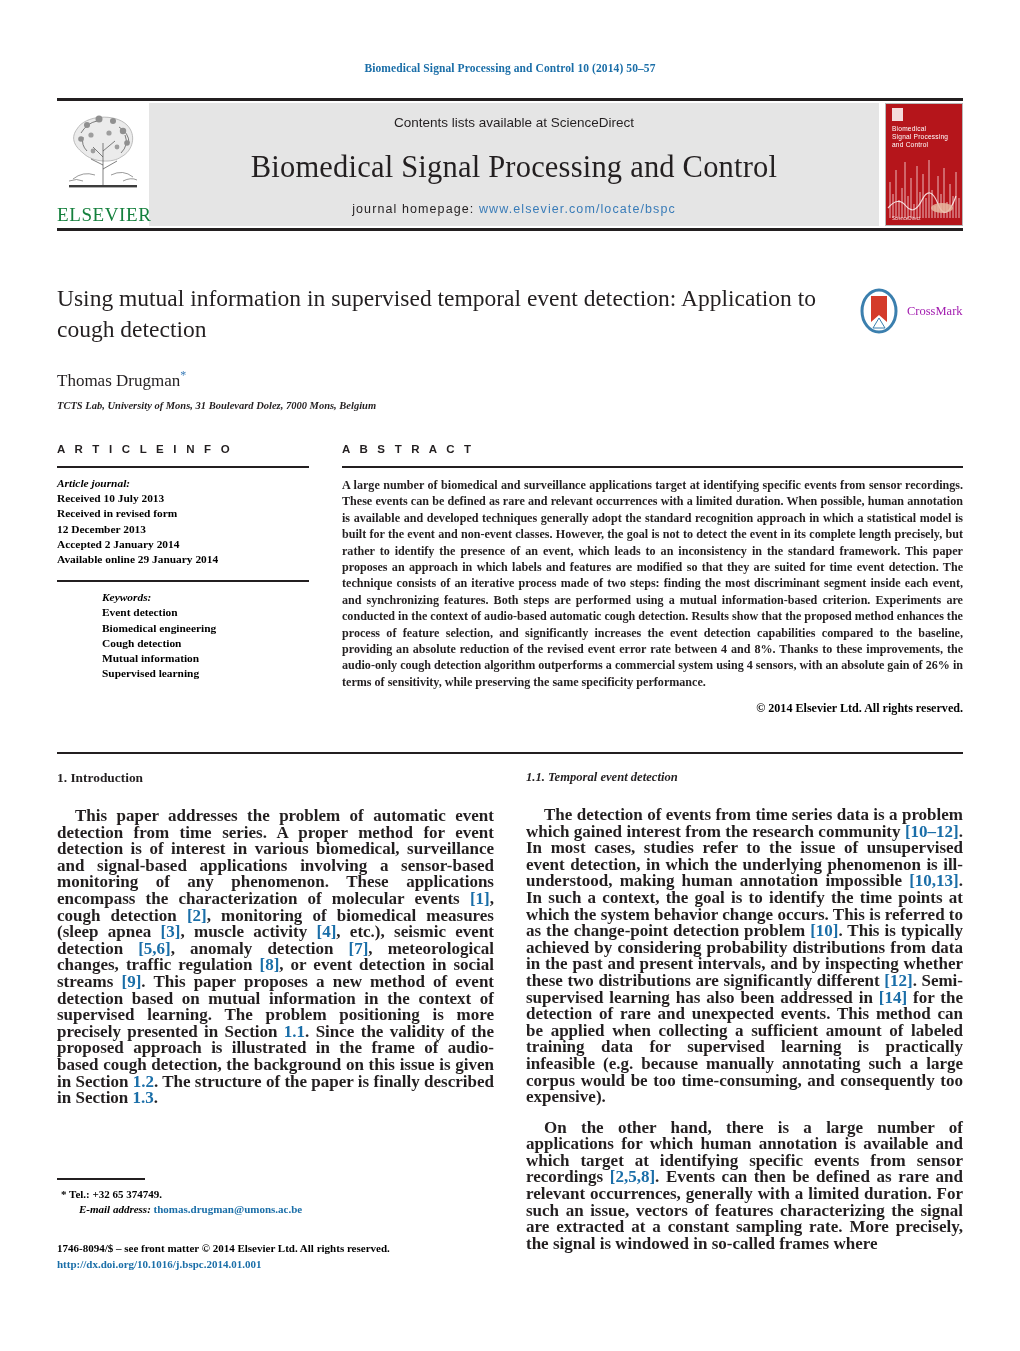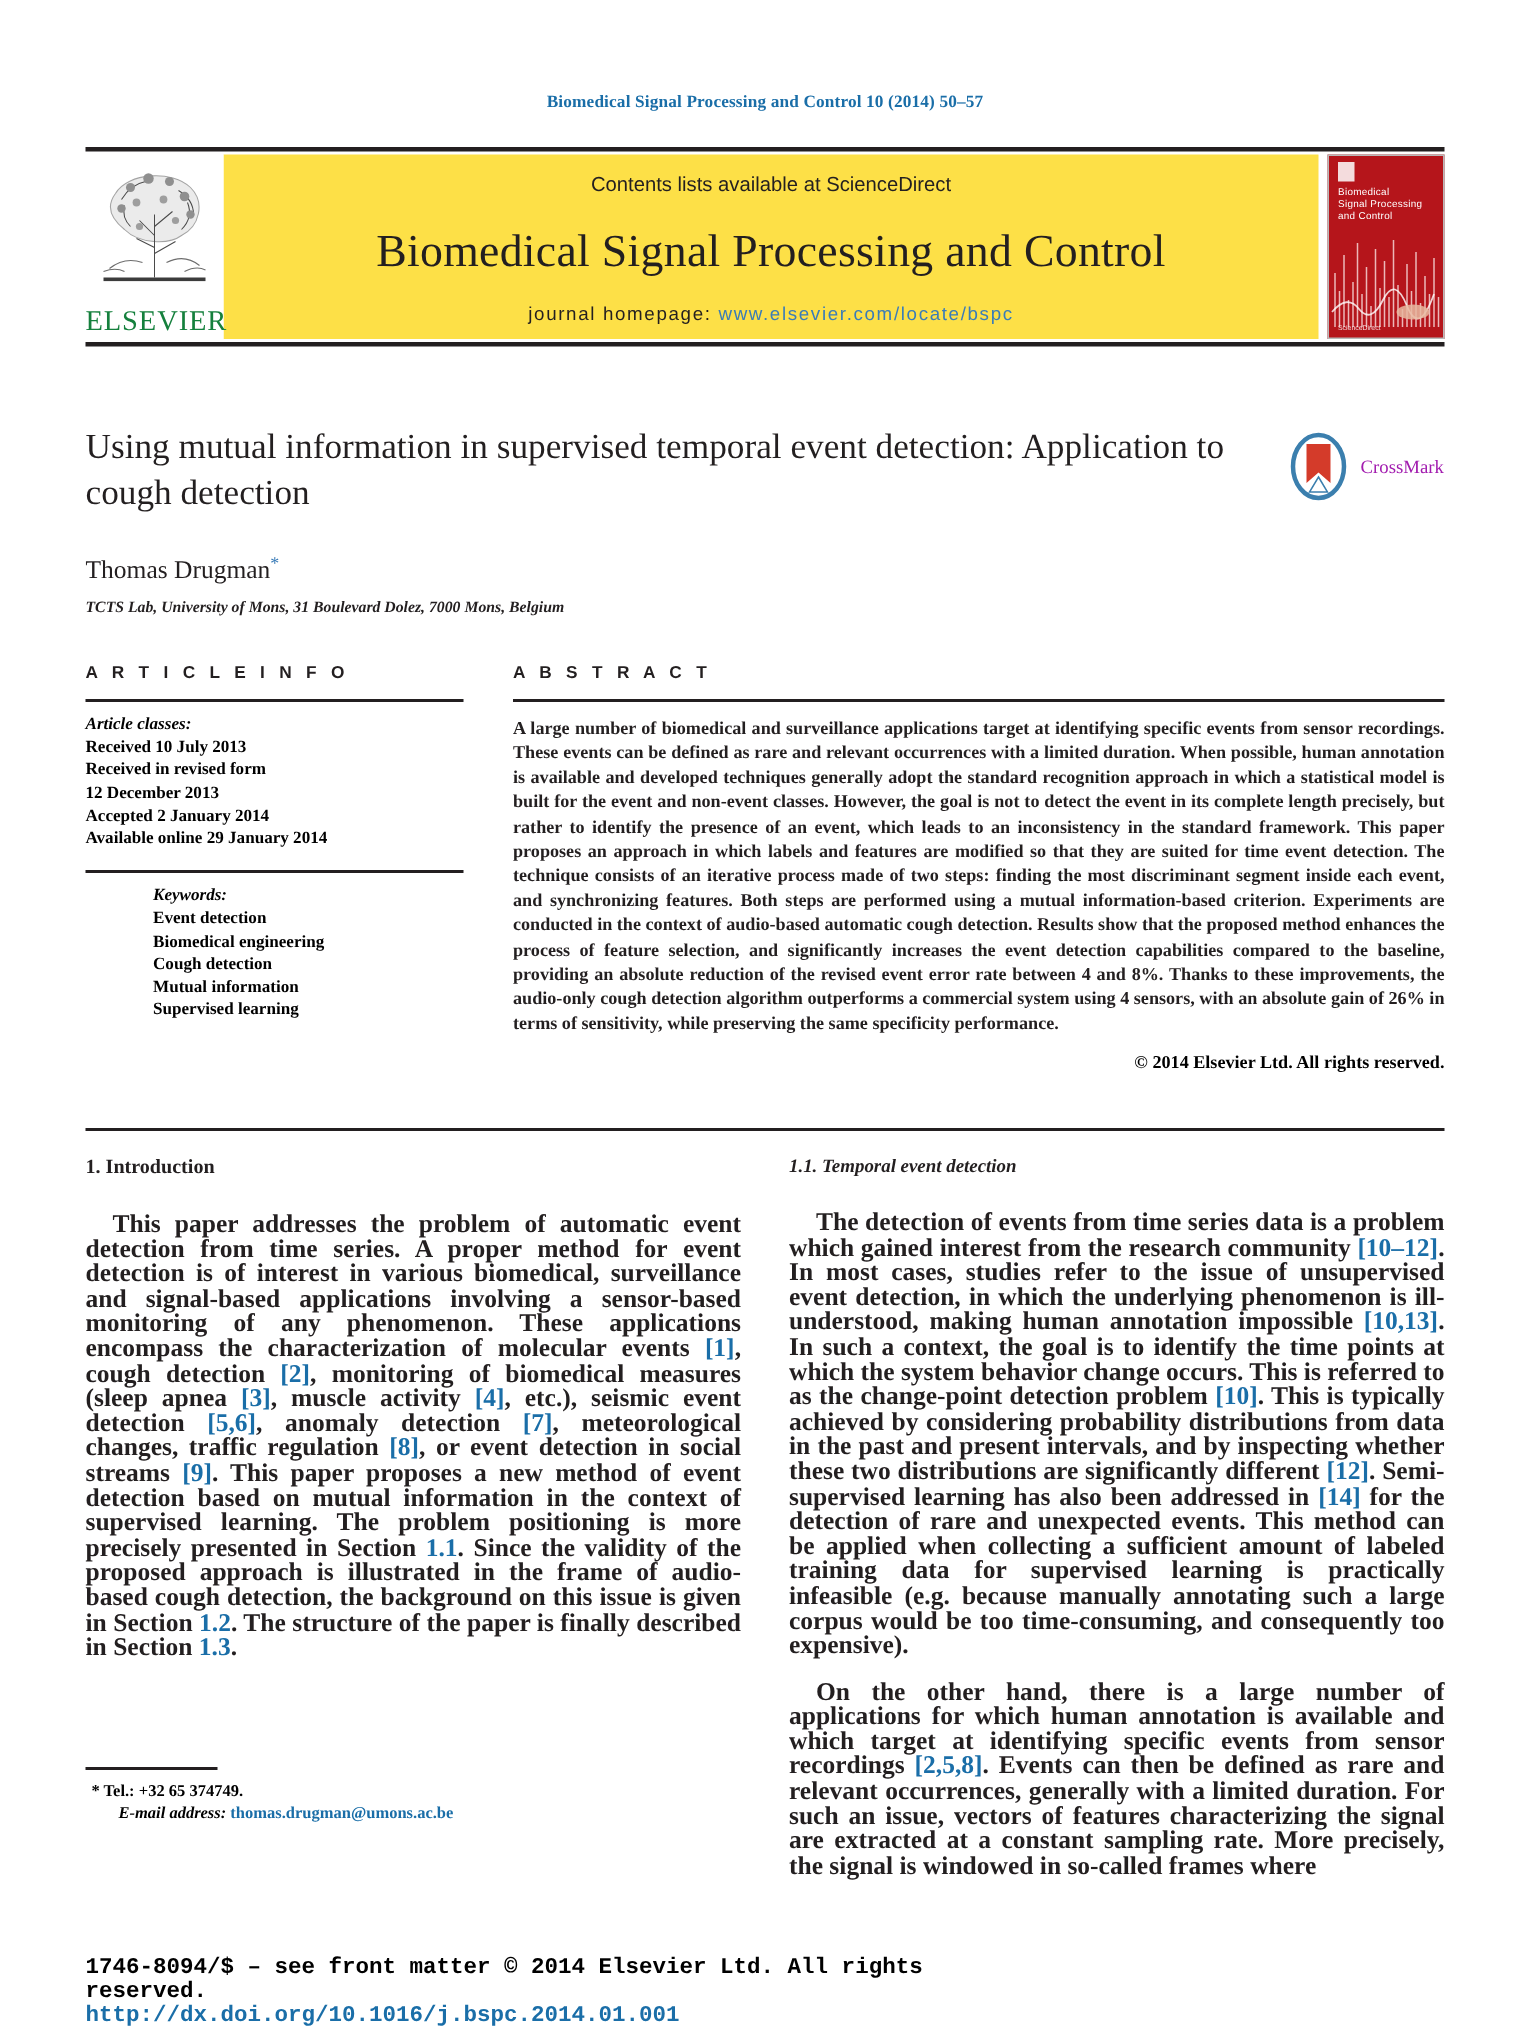--- a/index.html
+++ b/index.html
@@ -65,21 +65,21 @@
     width: 92px;
     text-align: center;
     color: #15803d;
     font-family: "Liberation Serif", serif;
     font-size: 19px;
     letter-spacing: .6px;
     line-height: 22px;
   }
   .center-band {
     flex: 1 1 auto;
-    background: #fde047;
+    background: #e5e5e5;
     display: flex;
     flex-direction: column;
     align-items: center;
     justify-content: space-between;
     padding: 12px 0 10px 0;
     box-sizing: border-box;
   }
   .contents-line {
     font-family: "Liberation Sans", sans-serif;
     font-size: 13.5px;
@@ -293,26 +293,25 @@
     line-height: 15px;
     font-weight: bold;
     padding-left: 12px;
     text-indent: -8px;
   }
   .footnote-body .email-label { font-style: italic; }
   .footnote-body .email { color: #1a6ea8; }
 
   .footer {
     position: absolute;
-    left: 57px; top: 1304px;
+    left: 57px; top: 1240px;
     width: 600px;
-    font-size: 15px;
+    font-size: 11px;
     line-height: 16px;
     font-weight: bold;
-    font-family: Liberation Mono, monospace;
   }
   .footer .doi { color: #1a6ea8; }
 </style>
 </head>
 <body>
 
 <div class="page">
 
   <div class="running-head">Biomedical Signal Processing and Control 10 (2014) 50–57</div>
 
@@ -394,21 +393,21 @@
     </div>
     <div class="affiliation">TCTS Lab, University of Mons, 31 Boulevard Dolez, 7000 Mons, Belgium</div>
   </div>
 
   <div class="info-abstract">
 
     <div class="col-info">
       <div class="sec-label">A R T I C L E   I N F O</div>
       <div class="thin-rule"></div>
       <div class="info-group">
-        <div class="info-heading">Article classes:</div>
+        <div class="info-heading">Article journal:</div>
         <div class="info-line">Received 10 July 2013</div>
         <div class="info-line">Received in revised form</div>
         <div class="info-line">12 December 2013</div>
         <div class="info-line">Accepted 2 January 2014</div>
         <div class="info-line">Available online 29 January 2014</div>
       </div>
       <div class="kw-rule"></div>
       <div class="kw-group">
         <div class="info-heading">Keywords:</div>
         <div>Event detection</div>

